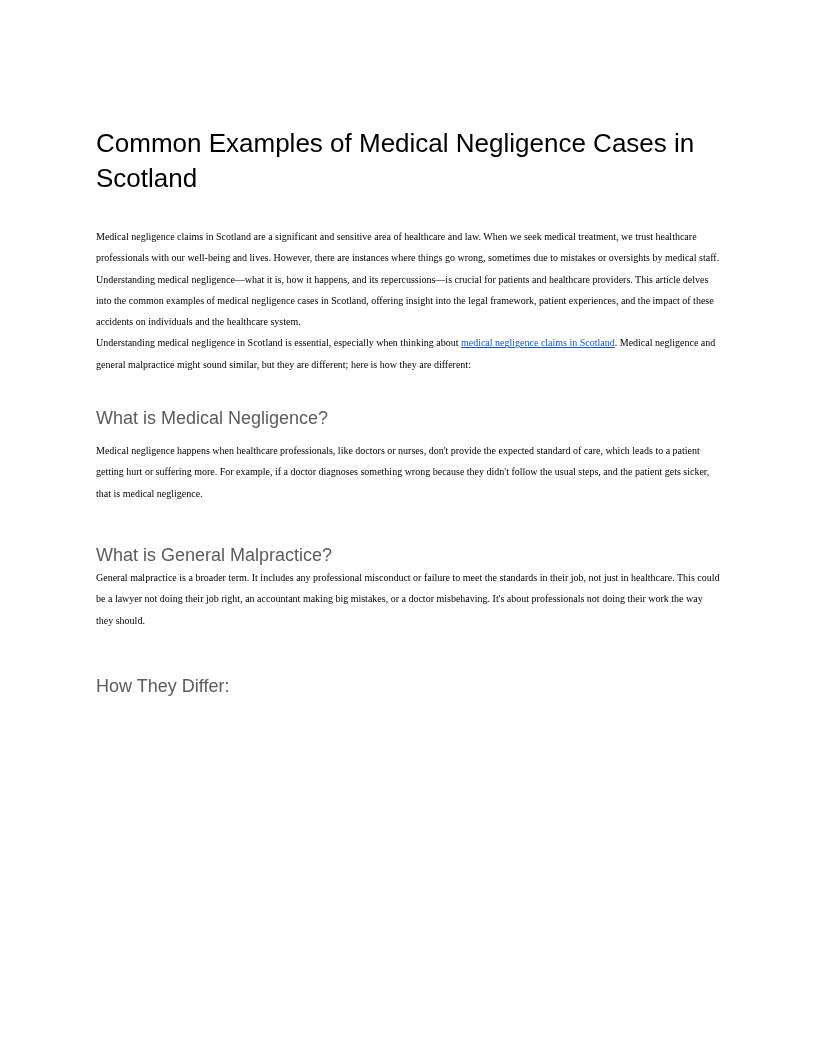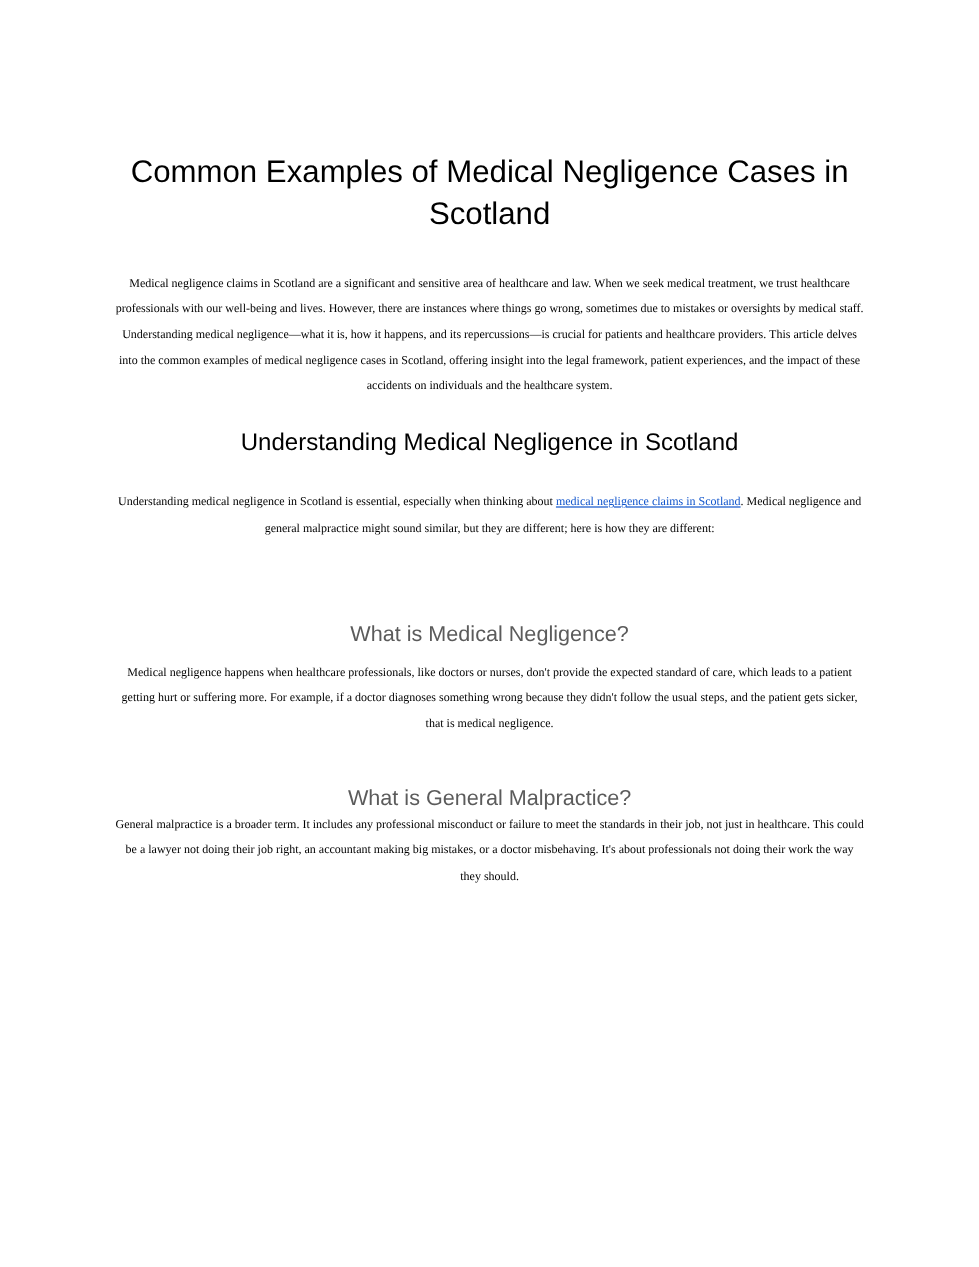--- a/index.html
+++ b/index.html
@@ -9,21 +9,20 @@
     height: 1056px;
     font-family: "Liberation Serif", serif;
     color: #000000;
     overflow: hidden;
   }
   .page {
     width: 816px;
     height: 1056px;
     padding: 126px 96px 0 96px;
     background: #ffffff;
-    text-align: center;
   }
   .doc-title {
     font-family: "Liberation Sans", sans-serif;
     font-size: 26px;
     font-weight: 400;
     line-height: 35px;
     color: #000000;
     margin-bottom: 30px;
   }
   .body-para {
@@ -40,44 +39,44 @@
     margin-top: 24px;
     margin-bottom: 26px;
   }
   .h3 {
     font-family: "Liberation Sans", sans-serif;
     font-size: 18px;
     font-weight: 400;
     line-height: 23px;
     color: #5b5b5b;
   }
-  .h3-tight { margin-top: 66px; margin-bottom: 10px; }
+  .h3-tight { margin-top: 32px; margin-bottom: 10px; }
   .h3-loose { margin-top: 40px; }
   .h3-last  { margin-top: 44px; }
   .link {
     color: #1155cc;
     text-decoration: underline;
     cursor: pointer;
   }
 </style>
 </head>
 <body>
 
 <div class="page">
 
   <h1 class="doc-title">Common Examples of Medical Negligence Cases in Scotland</h1>
 
   <p class="body-para">Medical negligence claims in Scotland are a significant and sensitive area of healthcare and law. When we seek medical treatment, we trust healthcare professionals with our well-being and lives. However, there are instances where things go wrong, sometimes due to mistakes or oversights by medical staff. Understanding medical negligence—what it is, how it happens, and its repercussions—is crucial for patients and healthcare providers. This article delves into the common examples of medical negligence cases in Scotland, offering insight into the legal framework, patient experiences, and the impact of these accidents on individuals and the healthcare system.</p>
 
-  <h2 class="h2">Understanding Medical Negligence in Scotland</h2>
 
   <p class="body-para"><span>Understanding medical negligence in Scotland is essential, especially when thinking about </span><a href="#" class="link">medical negligence claims in Scotland</a><span>. Medical negligence and general malpractice might sound similar, but they are different; here is how they are different:</span></p>
 
   <h3 class="h3 h3-tight">What is Medical Negligence?</h3>
 
   <p class="body-para">Medical negligence happens when healthcare professionals, like doctors or nurses, don't provide the expected standard of care, which leads to a patient getting hurt or suffering more. For example, if a doctor diagnoses something wrong because they didn't follow the usual steps, and the patient gets sicker, that is medical negligence.</p>
 
   <h3 class="h3 h3-loose">What is General Malpractice?</h3>
 
   <p class="body-para">General malpractice is a broader term. It includes any professional misconduct or failure to meet the standards in their job, not just in healthcare. This could be a lawyer not doing their job right, an accountant making big mistakes, or a doctor misbehaving. It's about professionals not doing their work the way they should.</p>
 
+  <h3 class="h3 h3-last">How They Differ:</h3>
 
 </div>
 
 </body></html>

